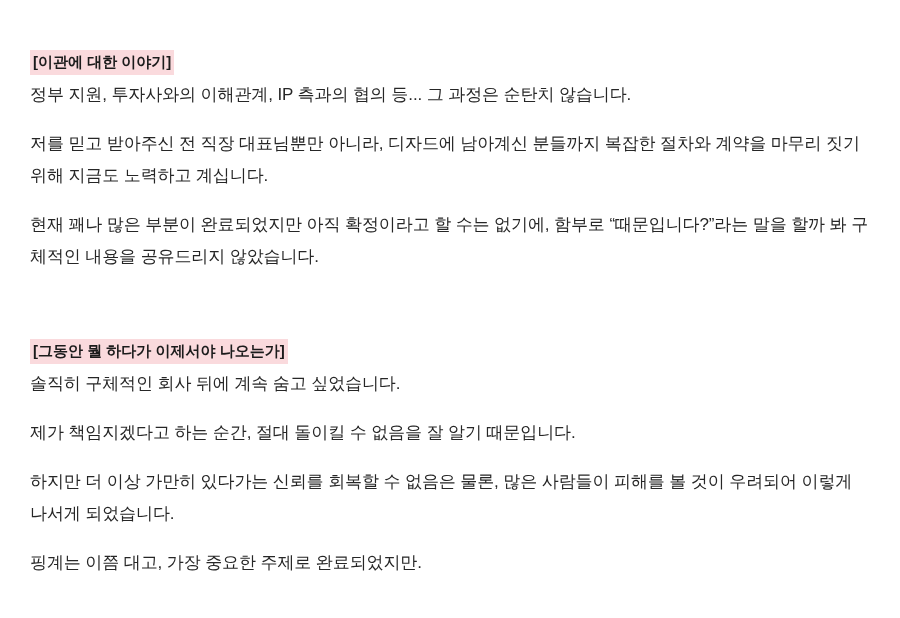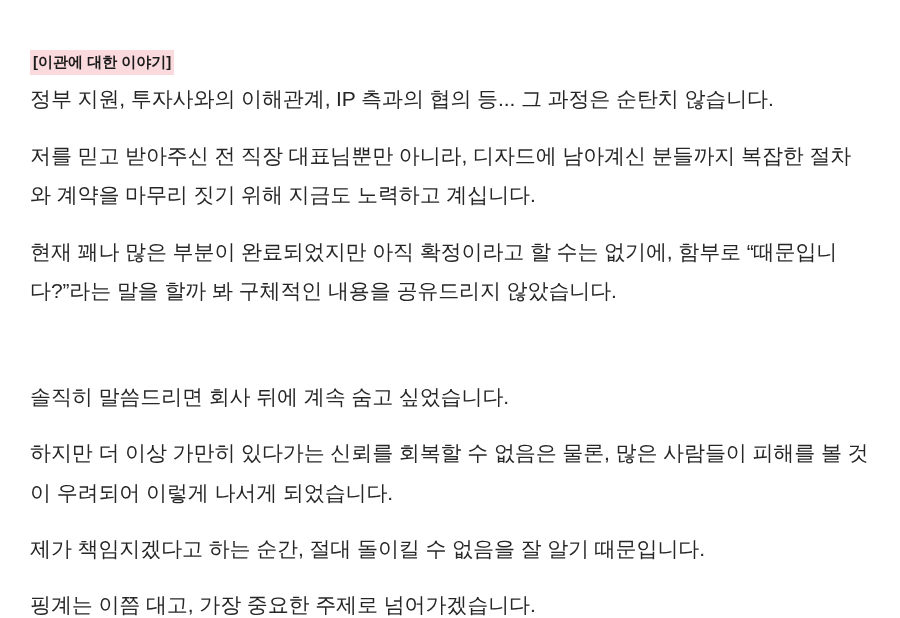--- a/index.html
+++ b/index.html
@@ -32,21 +32,21 @@
     font-size: 15px;
     font-weight: bold;
     color: #1b1b1b;
     background: #fadadd;
     padding: 2px 3px 3px 3px;
     line-height: 1.35;
     margin-bottom: 4px;
     white-space: nowrap;
   }
   .para {
-    font-size: 21px;
+    font-size: 17px;
     line-height: 1.88;
     color: #262626;
     letter-spacing: -0.1px;
     max-width: 840px;
     margin: 0;
   }
   .para + .para {
     margin-top: 17px;
   }
 </style>
@@ -58,19 +58,20 @@
   <div class="section">
     <div class="heading">[이관에 대한 이야기]</div>
     <p class="para">정부 지원, 투자사와의 이해관계, IP 측과의 협의 등... 그 과정은 순탄치 않습니다.</p>
     <p class="para">저를 믿고 받아주신 전 직장 대표님뿐만 아니라, 디자드에 남아계신 분들까지 복잡한 절차와 계약을 마무리 짓기 위해 지금도 노력하고 계십니다.</p>
     <p class="para">현재 꽤나 많은 부분이 완료되었지만 아직 확정이라고 할 수는 없기에, 함부로 “때문입니다?”라는 말을 할까 봐 구체적인 내용을 공유드리지 않았습니다.</p>
   </div>
 
   <div class="section-gap"></div>
 
   <div class="section">
-    <p class="para">솔직히 말씀드리면 회사 뒤에 계속 숨고 싶었습니다.</p>
+    <div class="heading">[그동안 뭘 하다가 이제서야 나오는가]</div>
+    <p class="para">솔직히 구체적인 회사 뒤에 계속 숨고 싶었습니다.</p>
+    <p class="para">제가 책임지겠다고 하는 순간, 절대 돌이킬 수 없음을 잘 알기 때문입니다.</p>
     <p class="para">하지만 더 이상 가만히 있다가는 신뢰를 회복할 수 없음은 물론, 많은 사람들이 피해를 볼 것이 우려되어 이렇게 나서게 되었습니다.</p>
-    <p class="para">제가 책임지겠다고 하는 순간, 절대 돌이킬 수 없음을 잘 알기 때문입니다.</p>
-    <p class="para">핑계는 이쯤 대고, 가장 중요한 주제로 넘어가겠습니다.</p>
+    <p class="para">핑계는 이쯤 대고, 가장 중요한 주제로 완료되었지만.</p>
   </div>
 
 </div>
 
 </body></html>

